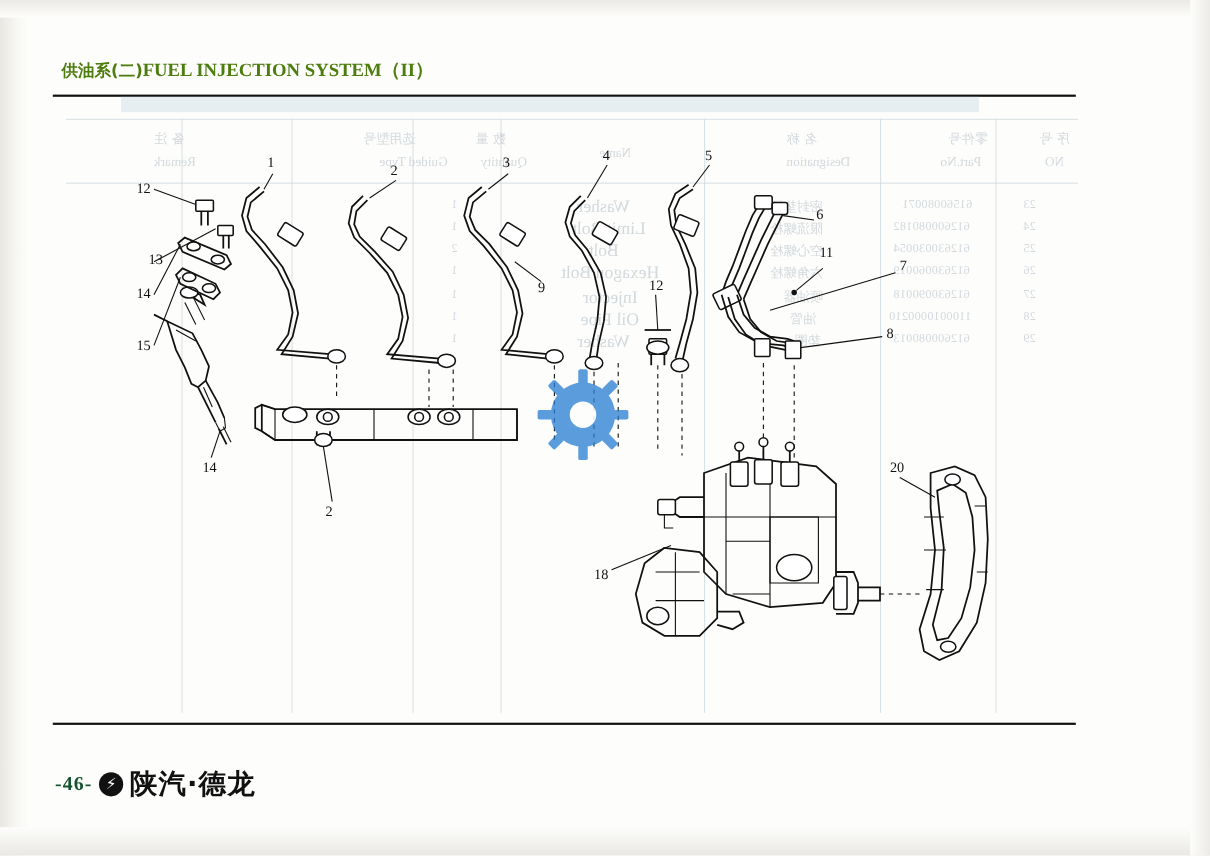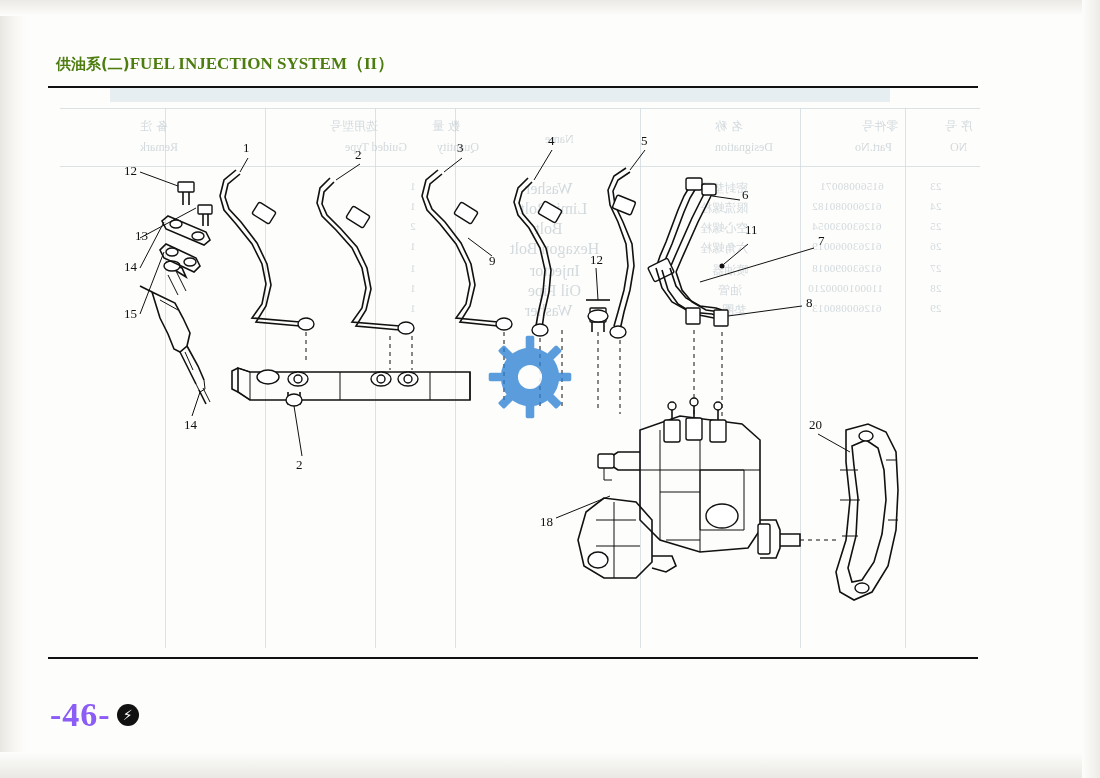--- a/index.html
+++ b/index.html
@@ -129,23 +129,23 @@
   .footer {
     position: absolute;
     left: 50px;
     top: 696px;
     display: flex;
     align-items: center;
     gap: 6px;
   }
   .footer-page {
     font-family: "Liberation Serif", serif;
-    font-size: 34px;
+    font-size: 18px;
     font-weight: bold;
-    color: #8b5cf6;
+    color: #14532d;
     letter-spacing: 1px;
   }
   .footer-badge {
     display: inline-block;
     width: 22px;
     height: 22px;
     border-radius: 50%;
     background: #111;
     color: #fff;
     font-size: 14px;
@@ -513,15 +513,16 @@
         <rect x="2" y="45" width="16" height="10" rx="2" transform="rotate(45 50 50)"></rect>
         <rect x="82" y="45" width="16" height="10" rx="2" transform="rotate(45 50 50)"></rect>
       </g>
     </g>
     <circle cx="50" cy="50" r="14" fill="#fdfdfb"></circle>
   </svg>
 
   <div class="footer">
     <span class="footer-page">-46-</span>
     <span class="footer-badge">⚡</span>
+    <span class="footer-brand">陕汽·德龙</span>
   </div>
 
 </div>
 
 </body></html>

